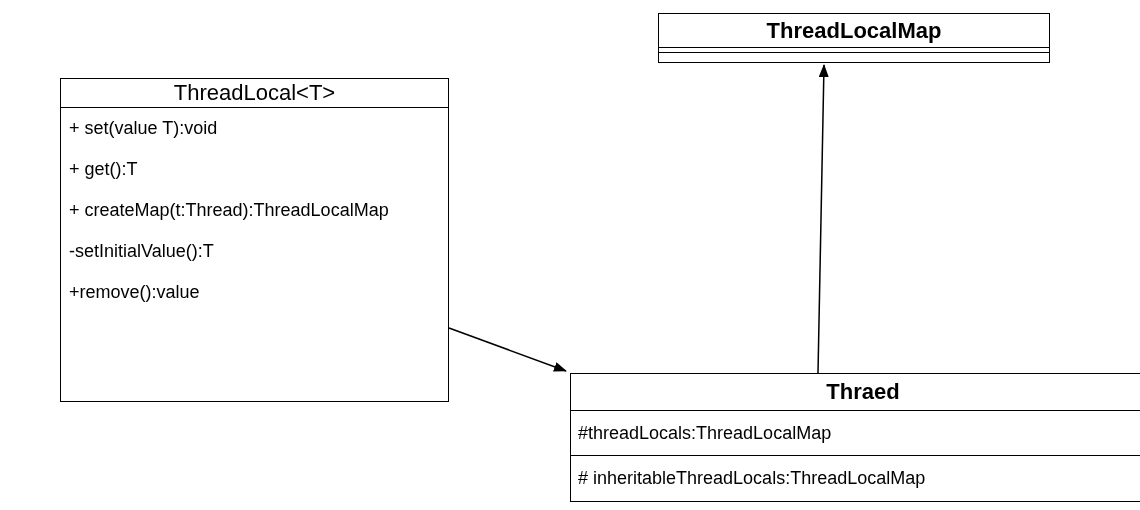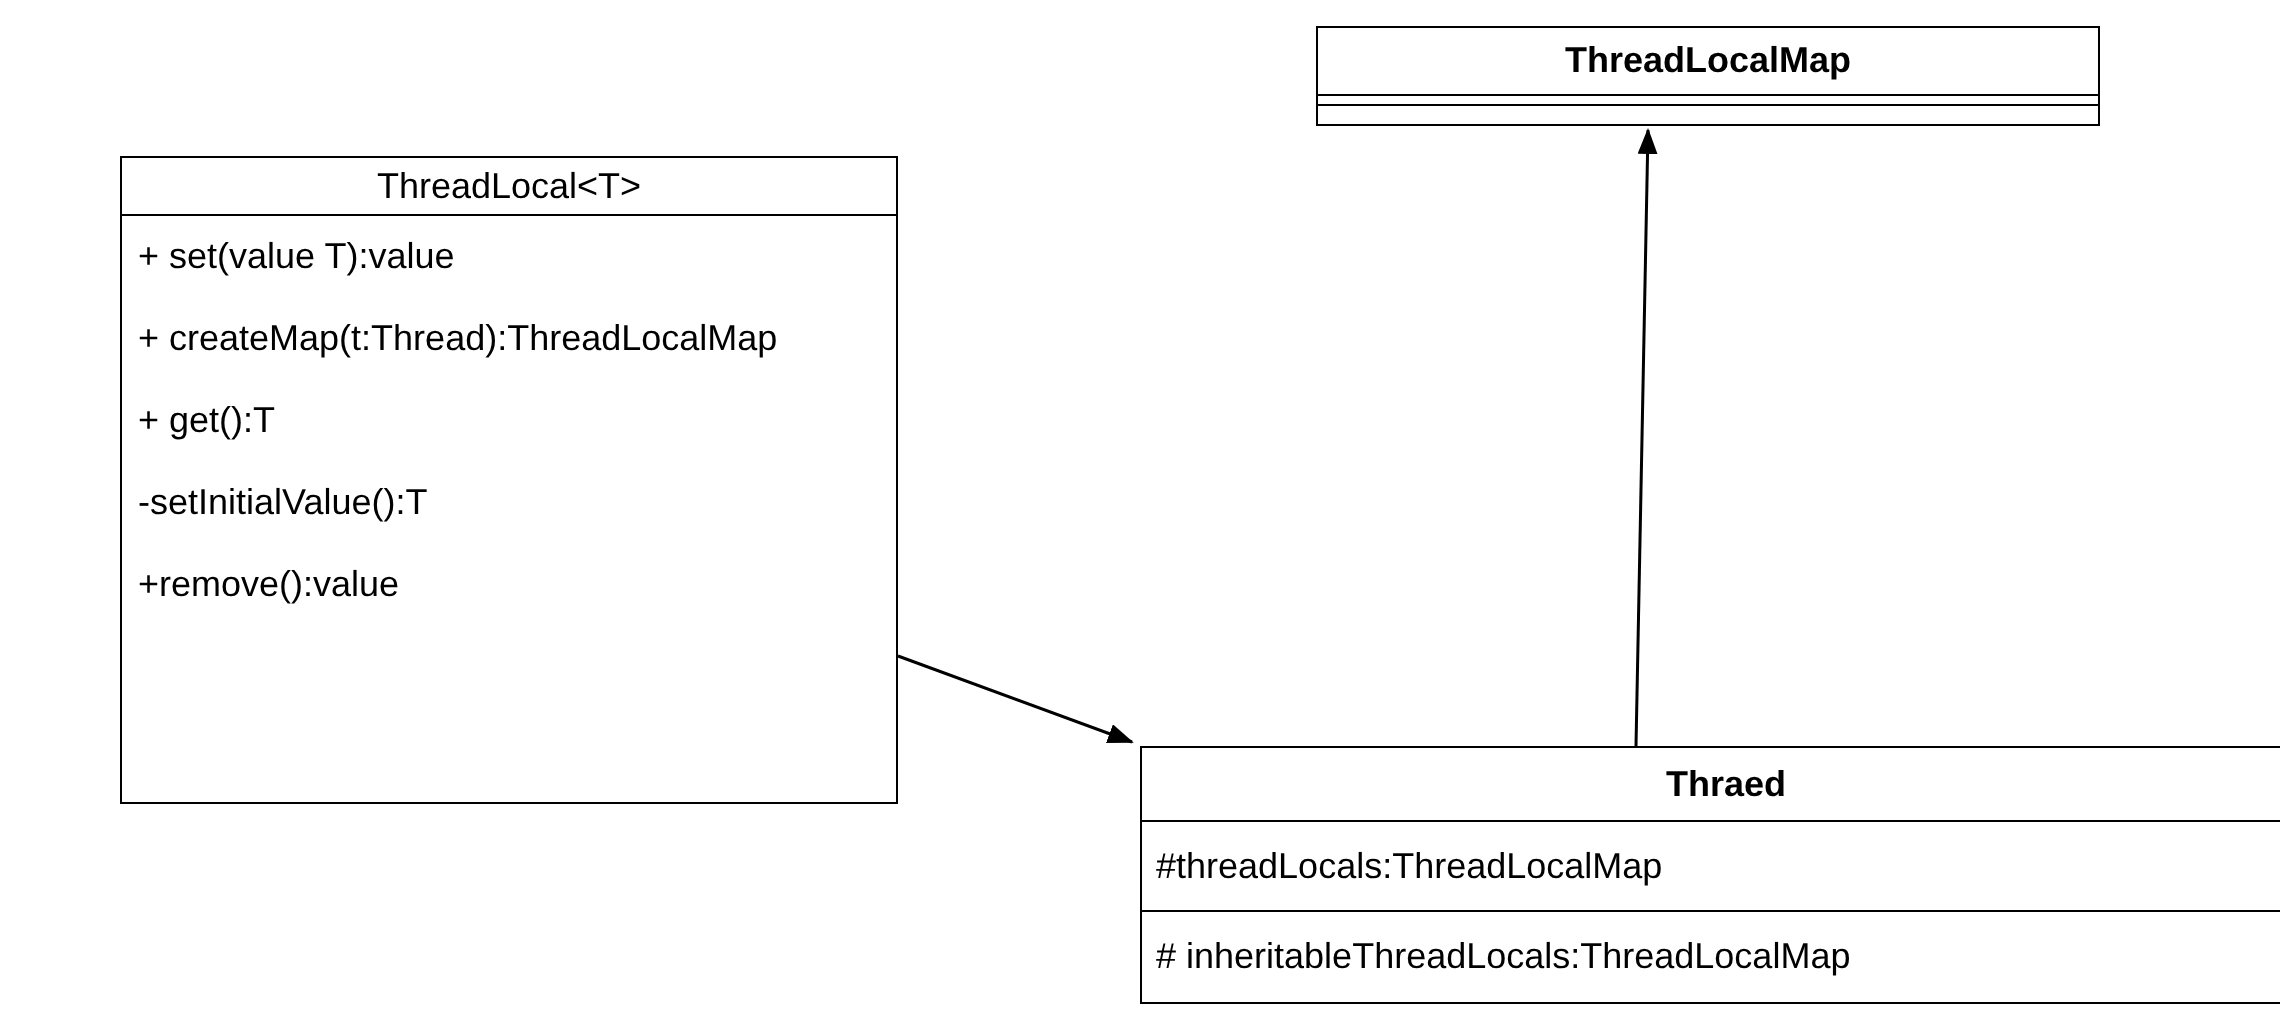--- a/index.html
+++ b/index.html
@@ -23,21 +23,21 @@
     background: #ffffff;
     display: flex;
     flex-direction: column;
   }
   .uml-title {
     box-sizing: border-box;
     border-bottom: 1px solid #000000;
     display: flex;
     align-items: center;
     justify-content: center;
-    font-size: 18px;
+    font-size: 22px;
     flex: 0 0 auto;
   }
   .bold { font-weight: bold; }
   .uml-compartment {
     box-sizing: border-box;
     flex: 0 0 auto;
   }
   .uml-compartment.divided {
     border-bottom: 1px solid #000000;
   }
@@ -85,23 +85,23 @@
 
   <div class="uml-class" id="box-threadlocalmap">
     <div class="uml-title bold">ThreadLocalMap</div>
     <div class="uml-compartment divided empty-a"></div>
     <div class="uml-compartment empty-b"></div>
   </div>
 
   <div class="uml-class" id="box-threadlocal">
     <div class="uml-title">ThreadLocal&lt;T&gt;</div>
     <div class="uml-compartment">
-      <div class="member-row">+ set(value T):value</div>
+      <div class="member-row">+ set(value T):void</div>
+      <div class="member-row">+ get():T</div>
       <div class="member-row">+ createMap(t:Thread):ThreadLocalMap</div>
-      <div class="member-row">+ get():T</div>
       <div class="member-row">-setInitialValue():T</div>
       <div class="member-row">+remove():value</div>
     </div>
   </div>
 
   <div class="uml-class" id="box-thread">
     <div class="uml-title bold">Thraed</div>
     <div class="uml-compartment divided attr-a attr-row">#threadLocals:ThreadLocalMap</div>
     <div class="uml-compartment attr-b attr-row"># inheritableThreadLocals:ThreadLocalMap</div>
   </div>

